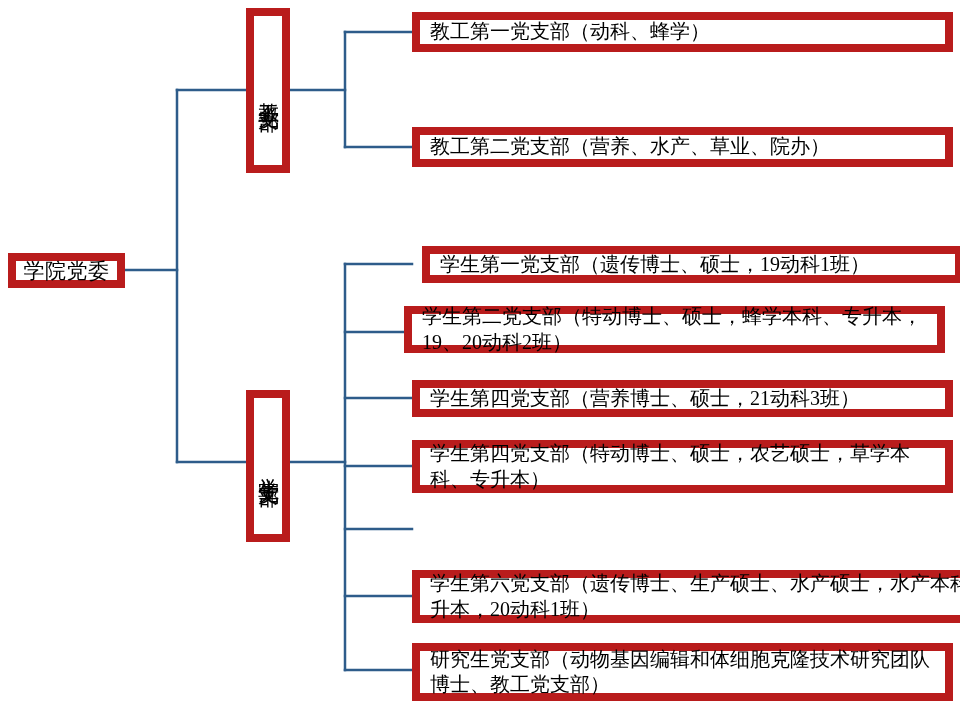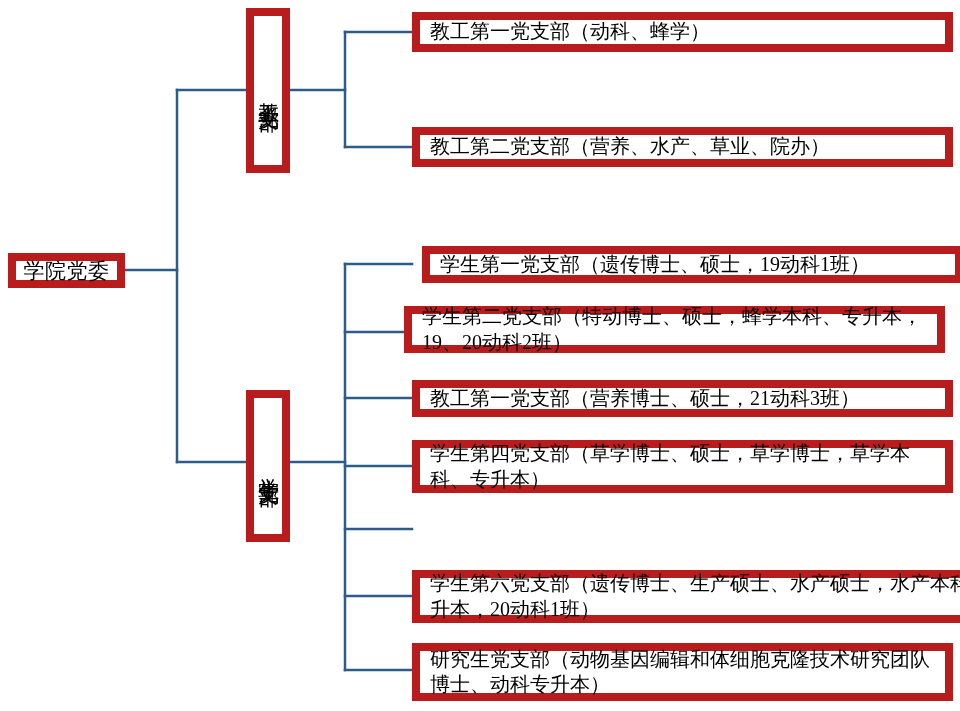--- a/index.html
+++ b/index.html
@@ -122,29 +122,29 @@
 
   <div class="node node-leaf" style="left:412px; top:246px; width:541px; height:37px;margin-left:10px;">
     <span class="node-text">学生第一党支部（遗传博士、硕士，19动科1班）</span>
   </div>
 
   <div class="node node-leaf" style="left:388px; top:306px; width:541px; height:47px;margin-left:16px;">
     <span class="node-text">学生第二党支部（特动博士、硕士，蜂学本科、专升本，19、20动科2班）</span>
   </div>
 
   <div class="node node-leaf" style="left:412px; top:380px; width:541px; height:37px;">
-    <span class="node-text">教工第一党支部（营养博士、硕士，21动科3班）</span>
+    <span class="node-text">学生第四党支部（营养博士、硕士，21动科3班）</span>
   </div>
 
   <div class="node node-leaf" style="left:412px; top:440px; width:541px; height:53px;">
-    <span class="node-text">学生第四党支部（草学博士、硕士，草学博士，草学本科、专升本）</span>
+    <span class="node-text">学生第四党支部（特动博士、硕士，农艺硕士，草学本科、专升本）</span>
   </div>
 
 
   <div class="node node-leaf" style="left:412px; top:570px; width:622px; height:53px;">
     <span class="node-text">学生第六党支部（遗传博士、生产硕士、水产硕士，水产本科、专升本，20动科1班）</span>
   </div>
 
   <div class="node node-leaf" style="left:412px; top:643px; width:541px; height:58px;">
-    <span class="node-text">研究生党支部（动物基因编辑和体细胞克隆技术研究团队博士、动科专升本）</span>
+    <span class="node-text">研究生党支部（动物基因编辑和体细胞克隆技术研究团队博士、教工党支部）</span>
   </div>
 
 </div>
 
 </body></html>

